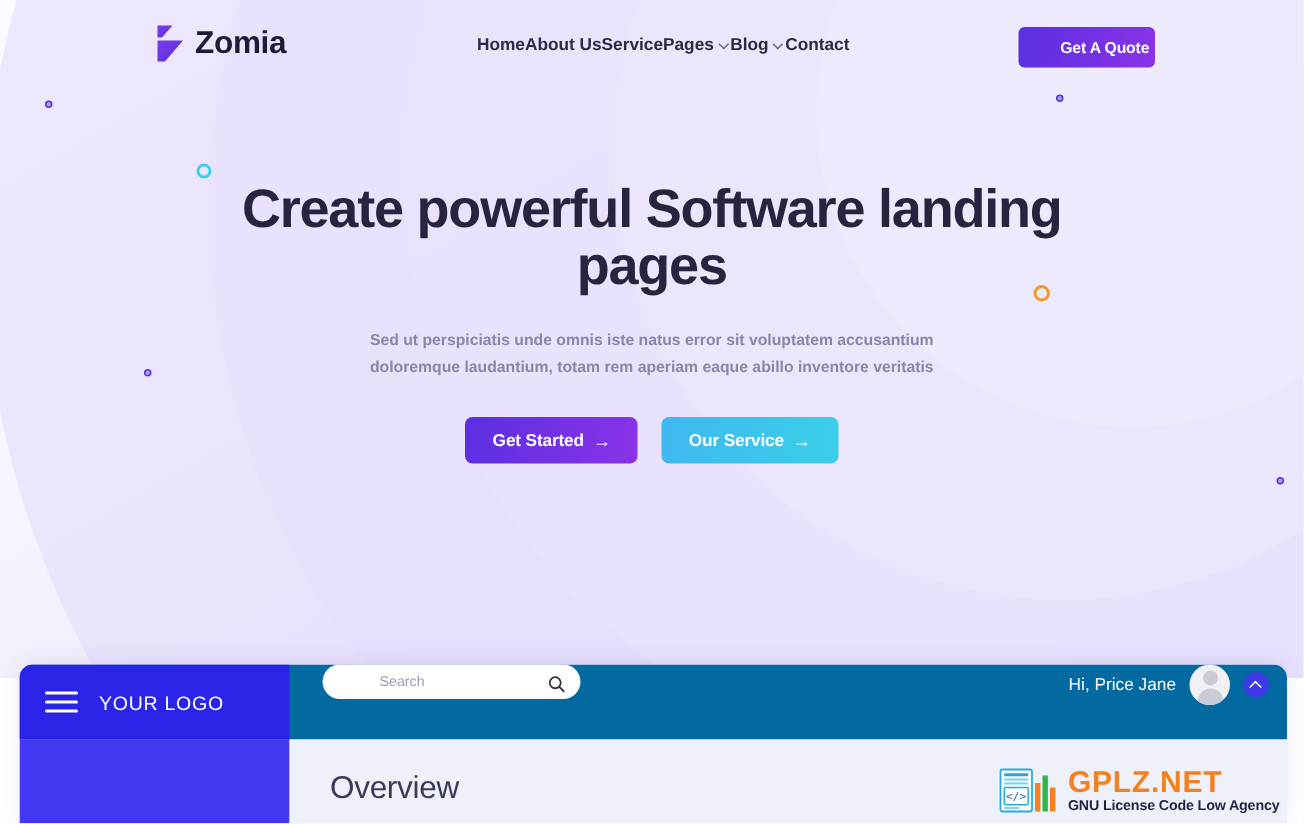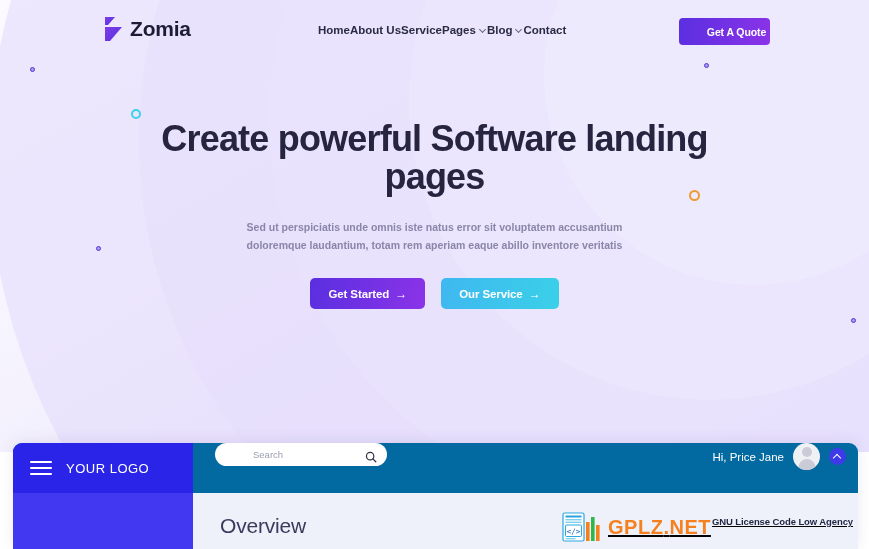--- a/index.html
+++ b/index.html
@@ -385,21 +385,21 @@
     position: absolute;
     right: 16px;
     bottom: 7px;
     display: flex;
     align-items: center;
     gap: 8px;
     z-index: 40;
     background: rgba(255,255,255,0.0);
   }
   .wm-icon { width: 38px; height: 30px; flex: none; }
-  .wm-text { display: flex; flex-direction: row; gap: 1px; text-decoration: underline; }
+  .wm-text { display: flex; flex-direction: column; gap: 1px; }
   .wm-title {
     font-size: 20px;
     font-weight: 700;
     letter-spacing: 0.5px;
     line-height: 1;
     color: #f4801f;
   }
   .wm-title .net { color: #f4801f; }
   .wm-sub {
     font-size: 9.5px;

